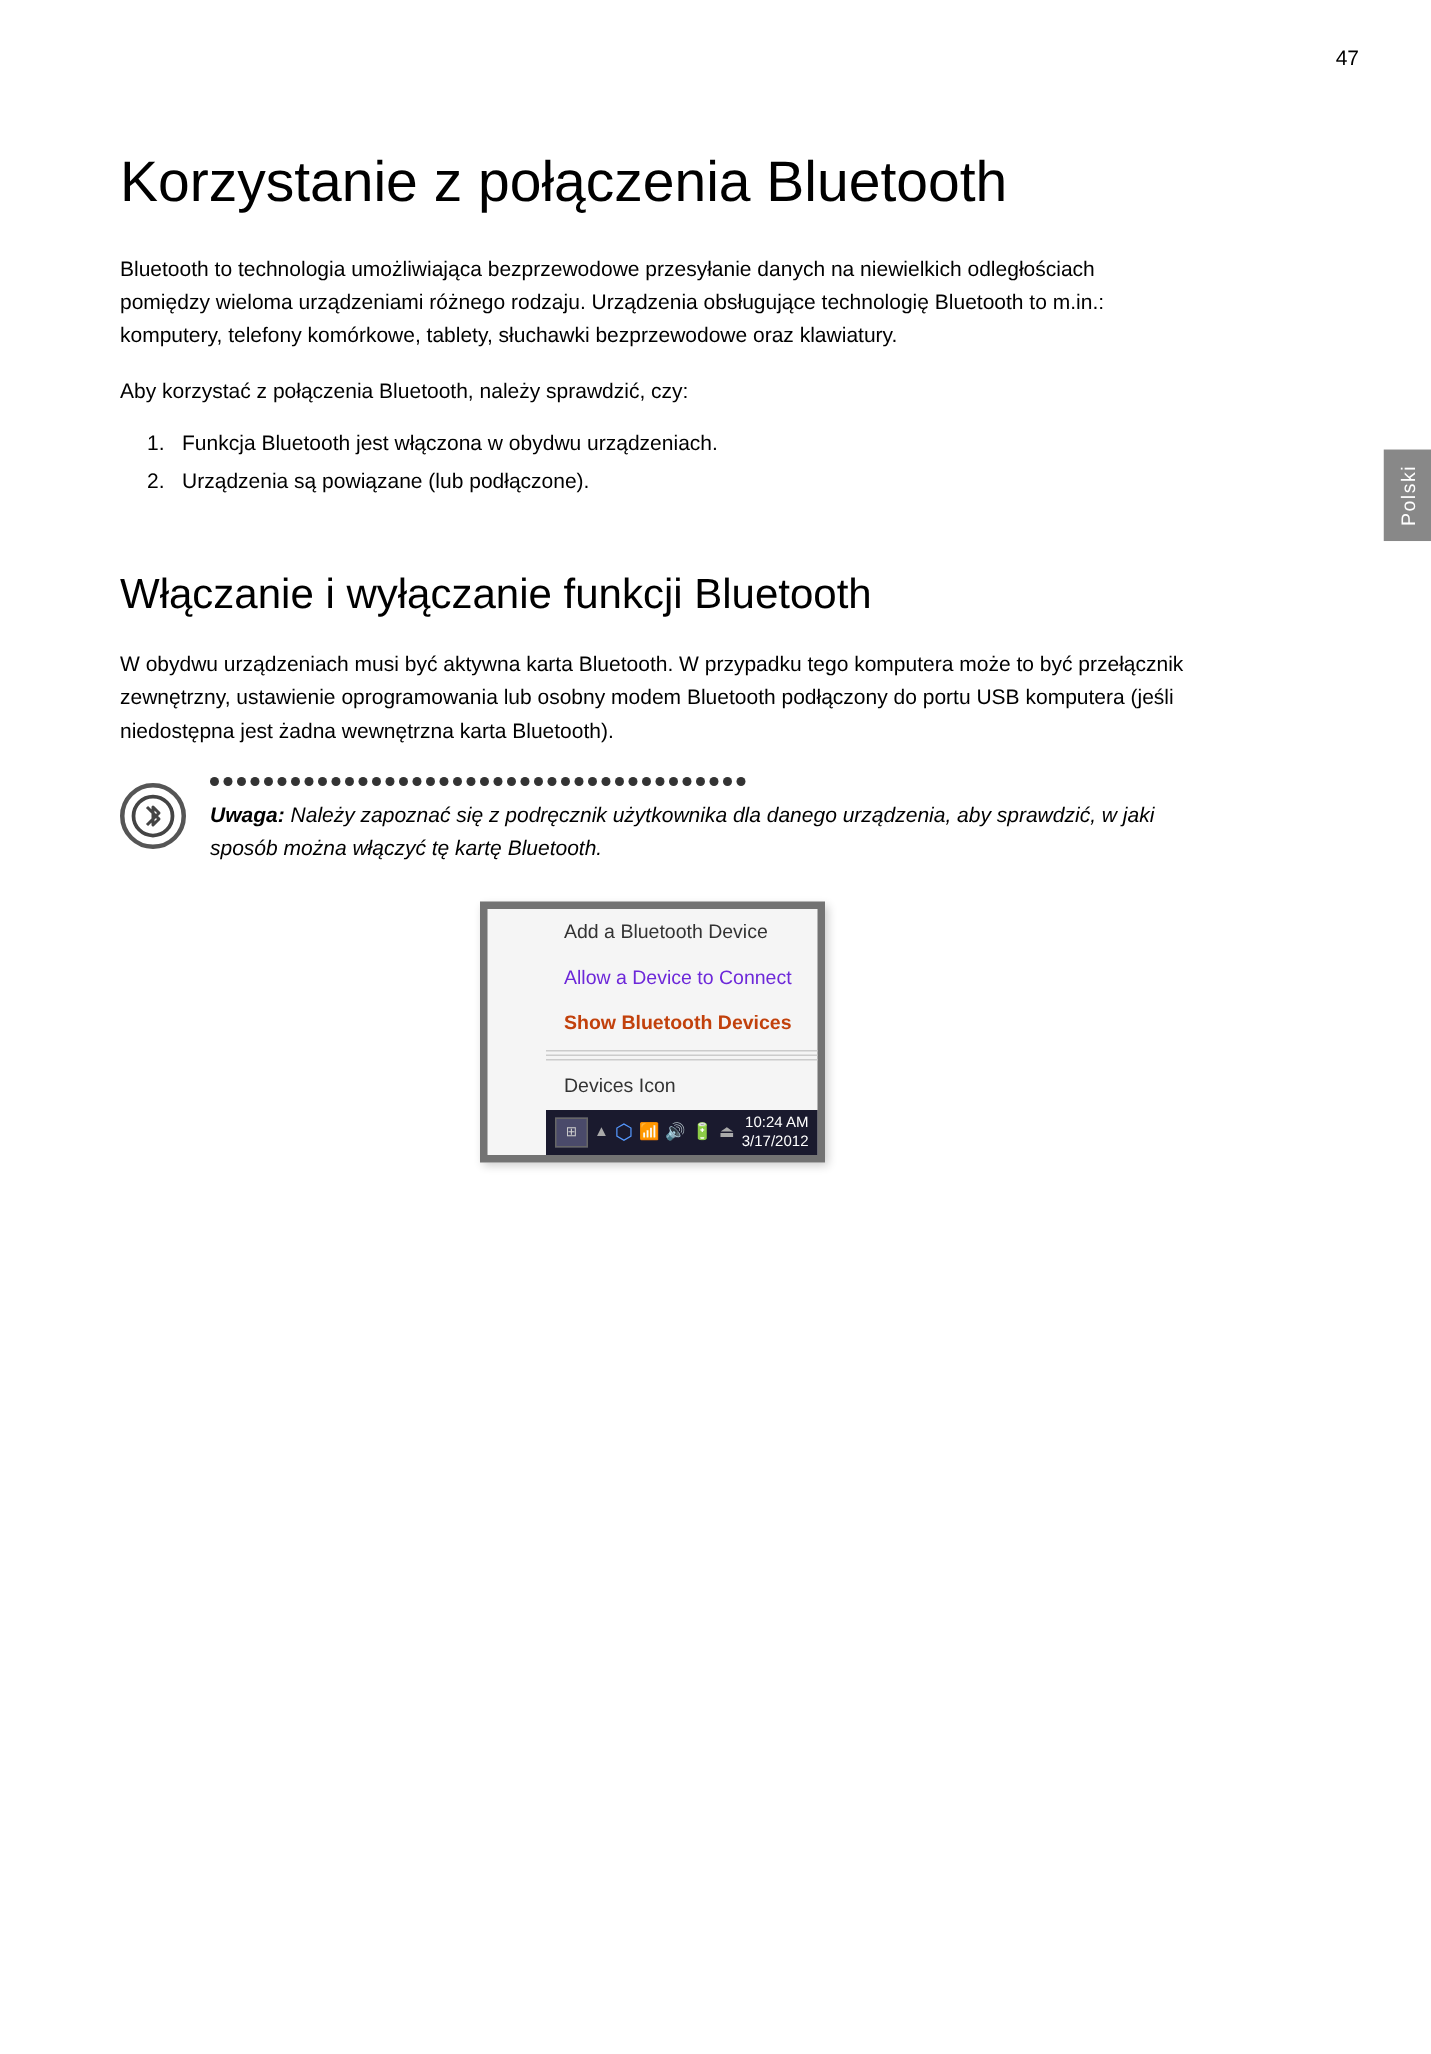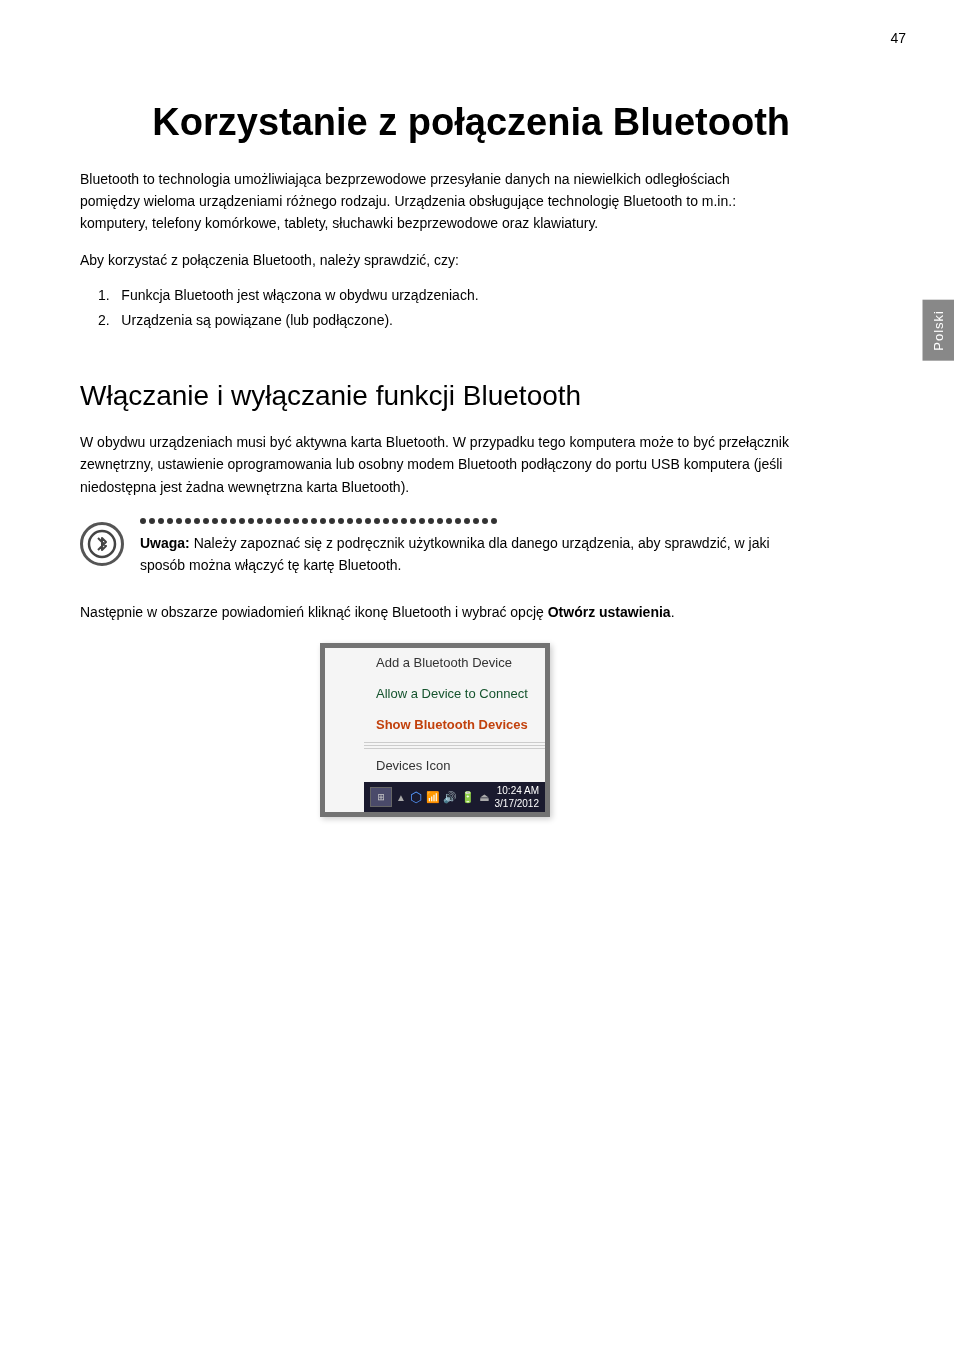--- a/index.html
+++ b/index.html
@@ -36,25 +36,24 @@
       letter-spacing: 1px;
     }
 
     .content {
       padding: 60px 80px 60px 80px;
       max-width: 870px;
     }
 
     h1.main-title {
       font-size: 38px;
-      font-weight: 700;
+      font-weight: 400;
       margin-bottom: 22px;
       margin-top: 40px;
       line-height: 1.2;
-      text-align: right;
     }
 
     .intro-text {
       font-size: 14px;
       line-height: 1.6;
       margin-bottom: 14px;
     }
 
     .prereq-list {
       margin-left: 0;
@@ -105,20 +104,21 @@
       display: flex;
       align-items: center;
       justify-content: center;
       font-size: 22px;
       color: #444;
       margin-top: 4px;
     }
 
     .note-right {
       flex: 1;
+      font-style: italic;
     }
 
     .note-dots {
       display: flex;
       gap: 3px;
       margin-bottom: 8px;
       flex-wrap: nowrap;
       overflow: hidden;
     }
 
@@ -171,21 +171,21 @@
       cursor: pointer;
       line-height: 1.6;
     }
 
     .context-menu-item.bold-item {
       font-weight: bold;
       color: #c2410c;
     }
 
     .context-menu-item.disabled-item {
-      color: #14532d;
+      color: #6d28d9;
     }
 
     .context-menu-separator {
       height: 1px;
       background: #ccc;
       margin: 2px 0;
     }
 
     
     .taskbar {
@@ -305,23 +305,20 @@
           <div class="note-dot"></div>
           <div class="note-dot"></div>
         </div>
       <p class="note-text">
         <strong>Uwaga:</strong>
         <span> Należy zapoznać się z podręcznik użytkownika dla danego urządzenia, aby sprawdzić, w jaki sposób można włączyć tę kartę Bluetooth.</span>
       </p>
     </div>
   </div>
 
-  <p class="instruction-text">
-    <span>Następnie w obszarze powiadomień kliknąć ikonę Bluetooth i wybrać opcję </span><strong>Otwórz ustawienia</strong><span>.</span>
-  </p>
 
   <div class="context-menu-container">
     <div class="context-menu" id="context-menu-root">
 
       <div class="context-menu-item">Add a Bluetooth Device</div>
         <div class="context-menu-item disabled-item">Allow a Device to Connect</div>
         <div class="context-menu-item bold-item">Show Bluetooth Devices</div>
         <div class="context-menu-separator"></div>
         <div class="context-menu-separator"></div>
         <div class="context-menu-separator"></div>

